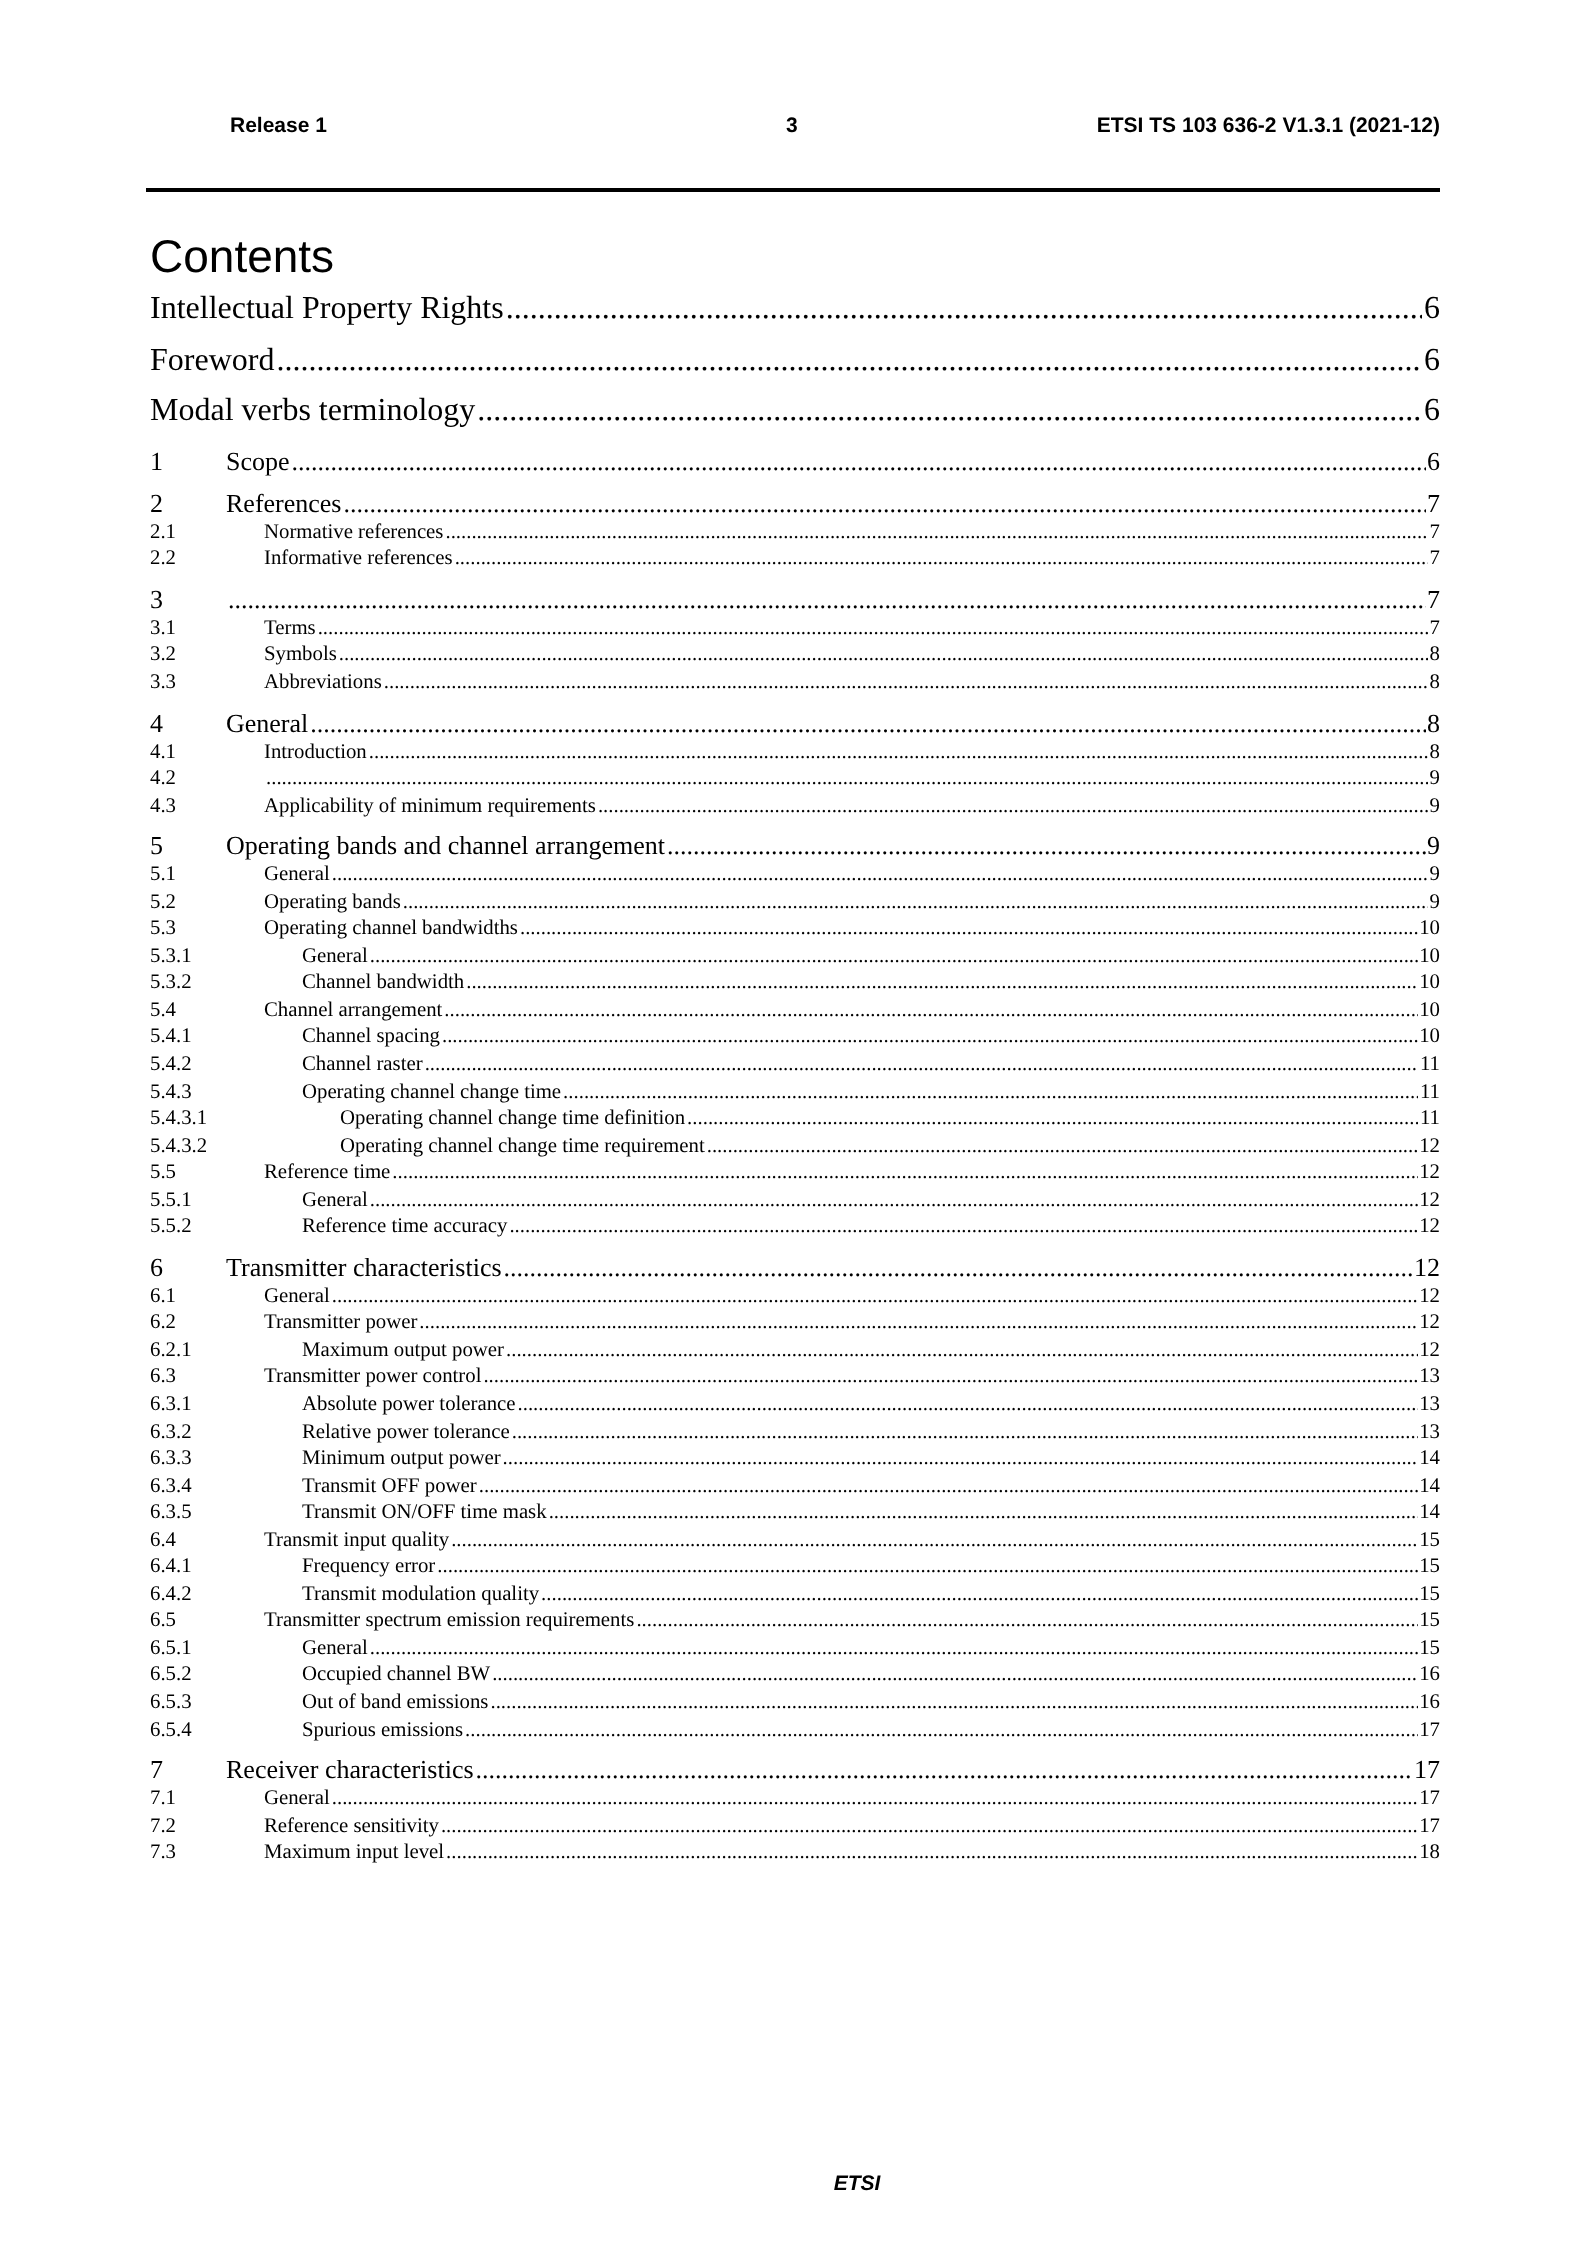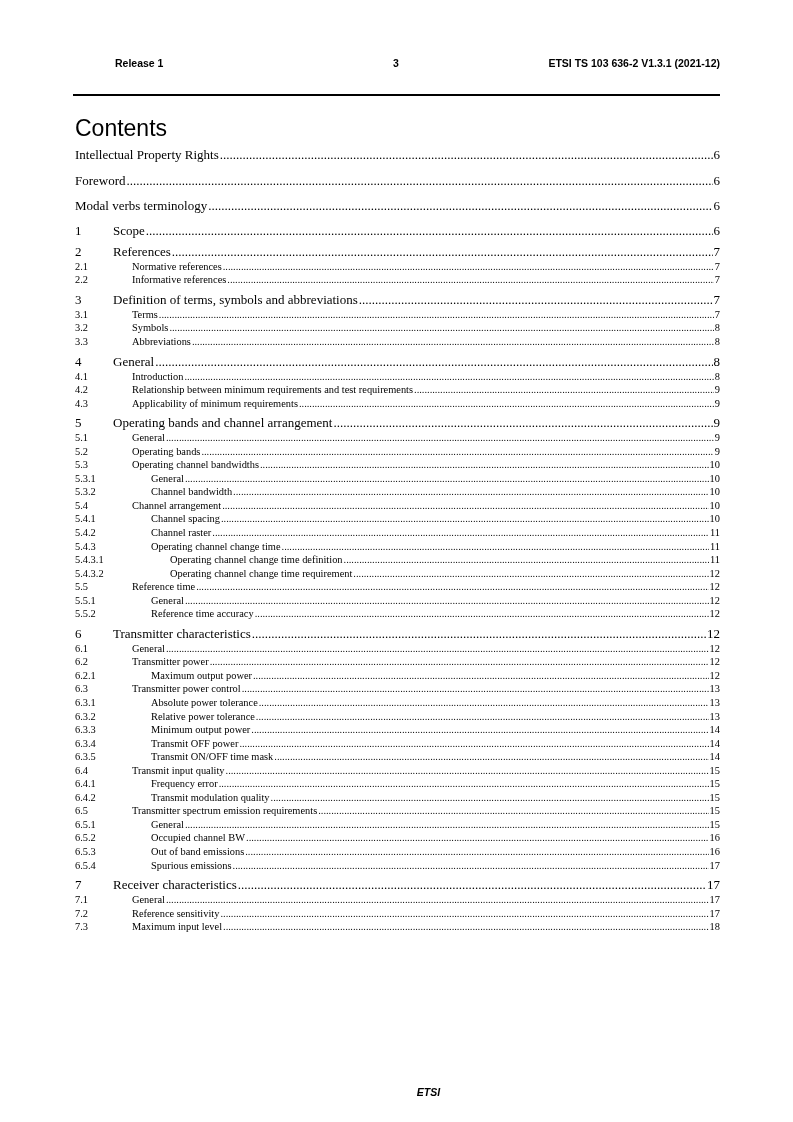--- a/index.html
+++ b/index.html
@@ -11,21 +11,21 @@
   .rule { position: absolute; left: 73px; top: 94px; width: 647px; height: 2px; background: #000; }
   .title { position: absolute; left: 75px; top: 100px; font-family: "Liberation Sans", sans-serif; font-size: 23px; font-weight: normal; }
   .toc { position: absolute; left: 75px; top: 146px; width: 645px; font-family: "Liberation Serif", serif; }
   .entry { display: flex; align-items: baseline; white-space: nowrap; overflow: hidden; }
   .entry .num { flex: 0 0 auto; }
   .entry .txt { flex: 0 0 auto; }
   .entry .dots { flex: 1 1 auto; overflow: hidden; margin: 0 1px; }
   .entry .dots::after { content: "....................................................................................................................................................................................................................................................................................................................................................................................."; letter-spacing: 0; }
   .entry .pg { flex: 0 0 auto; text-align: right; }
   
-  .l0 { font-size: 13px; height: 17px; line-height: 17px; margin-bottom: 8.6px; justify-content: space-between; }
+  .l0 { font-size: 16px; height: 17px; line-height: 17px; margin-bottom: 8.6px; justify-content: space-between; }
   .l1 { font-size: 13px; height: 16px; line-height: 16px; margin-top: 0px; }
   .l1.gap { margin-top: 5px; }
   .l2, .l3, .l4 { font-size: 10.4px; height: 13.55px; line-height: 13.55px; }
   .l1 .num { width: 38px; }
   .l2 .num { width: 57px; }
   .l3 .num { width: 76px; font-family: Liberation Serif, serif; }
   .l4 .num { width: 95px; }
   .l2 .dots::after, .l3 .dots::after, .l4 .dots::after { font-size: 10.4px; }
   .footer { position: absolute; top: 1086px; left: 0; width: 793px; text-align: center; font-family: "Liberation Sans", sans-serif; font-weight: bold; font-style: italic; font-size: 10.5px; margin-left: 32px; }
 </style>
@@ -73,21 +73,20 @@
       <span class="pg">7</span>
     </div>
     <div class="entry l2">
       <span class="num">2.2</span>
       <span class="txt">Informative references</span>
       <span class="dots"></span>
       <span class="pg">7</span>
     </div>
     <div class="entry l1 gap">
       <span class="num">3</span>
-      <span class="txt">Definition of terms, symbols and abbreviations</span>
       <span class="dots"></span>
       <span class="pg">7</span>
     </div>
     <div class="entry l2">
       <span class="num">3.1</span>
       <span class="txt">Terms</span>
       <span class="dots"></span>
       <span class="pg">7</span>
     </div>
     <div class="entry l2">
@@ -109,21 +108,20 @@
       <span class="pg">8</span>
     </div>
     <div class="entry l2">
       <span class="num">4.1</span>
       <span class="txt">Introduction</span>
       <span class="dots"></span>
       <span class="pg">8</span>
     </div>
     <div class="entry l2">
       <span class="num">4.2</span>
-      <span class="txt">Relationship between minimum requirements and test requirements</span>
       <span class="dots"></span>
       <span class="pg">9</span>
     </div>
     <div class="entry l2">
       <span class="num">4.3</span>
       <span class="txt">Applicability of minimum requirements</span>
       <span class="dots"></span>
       <span class="pg">9</span>
     </div>
     <div class="entry l1 gap">

